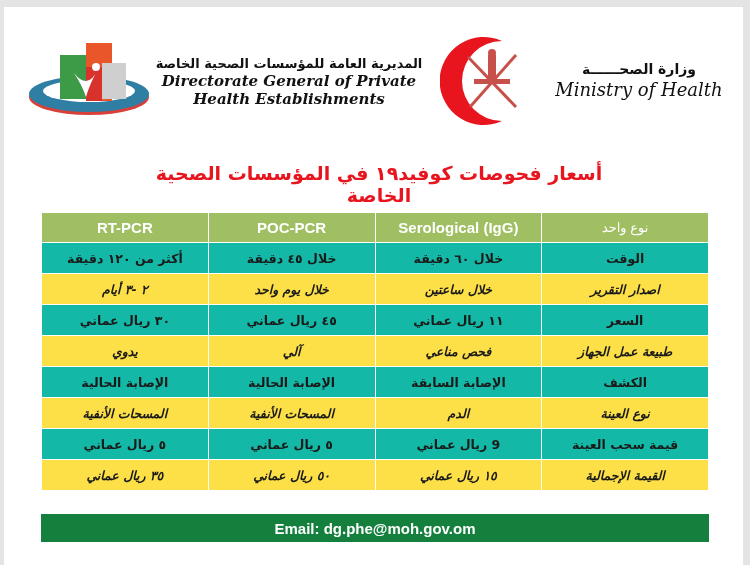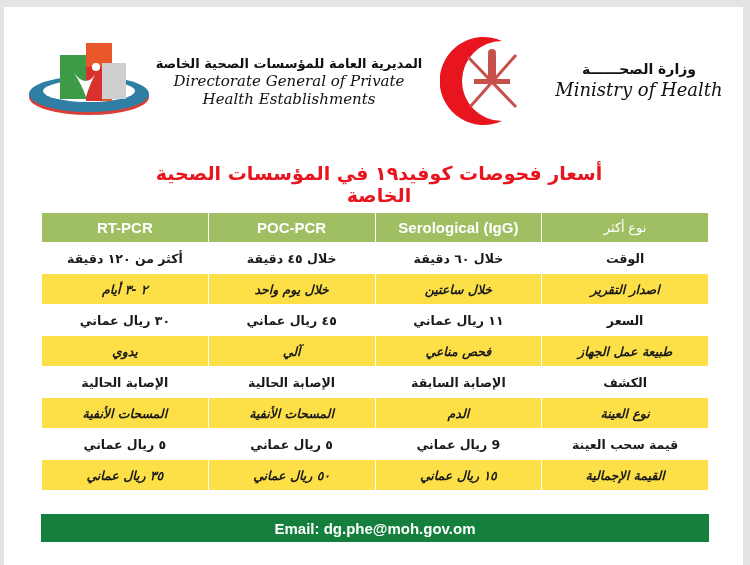--- a/index.html
+++ b/index.html
@@ -1,32 +1,32 @@
 <!DOCTYPE html>
 <html><head>
 <meta charset="utf-8">
 <style>
   html, body { margin:0; padding:0; }
   body { width:750px; height:565px; background:#e4e4e4; font-family:"DejaVu Sans", sans-serif; position:relative; overflow:hidden; }
   .page { position:absolute; left:4px; top:7px; width:739px; height:560px; background:#ffffff; }
   .logo-left { position:absolute; left:22px; top:26px; width:126px; height:92px; }
   .org-left { position:absolute; left:150px; top:48px; width:270px; text-align:center; }
   .org-left .ar { font-family:"DejaVu Sans", sans-serif; font-weight:bold; font-size:13px; color:#111; direction:rtl; line-height:17px; }
-  .org-left .en { font-family:"DejaVu Serif", serif; font-style:italic; font-weight:normal; font-size:15px; color:#111; line-height:18px; }
+  .org-left .en { font-family:"DejaVu Serif", serif; font-style:italic; font-weight:bold; font-size:15px; color:#111; line-height:18px; }
   .logo-right { position:absolute; left:436px; top:28px; width:100px; height:92px; }
   .org-right { position:absolute; left:540px; top:52px; width:190px; text-align:center; }
   .org-right .ar { font-weight:bold; font-size:14px; direction:rtl; color:#111; line-height:20px;text-align:center; }
   .org-right .en { font-family:"DejaVu Serif", serif; font-style:italic; font-size:18px; color:#111; line-height:22px; }
   .title { position:absolute; left:150px; top:155px; width:450px; text-align:center; color:#e8141e; font-weight:bold; font-size:19px; direction:rtl; }
   table.prices { position:absolute; left:41px; top:212px; width:668px; border-collapse:collapse; table-layout:fixed; }
   table.prices th, table.prices td { border:1px solid #ffffff; text-align:center; height:30px; padding:0; }
   table.prices th { background:#9fbf62; color:#ffffff; font-family:"Liberation Sans", sans-serif; font-weight:bold; font-size:15px; height:29px; }
   table.prices th.ar { font-weight:normal; font-size:13px; direction:rtl; }
   table.prices td { font-weight:bold; font-size:12.5px; color:#1a1a1a; direction:rtl; }
-  table.prices tr.odd td { background:#ffffff; }
+  table.prices tr.odd td { background:#14b8a6; }
   table.prices tr.even td { background:#fde047;font-style:italic; }
   .contact { position:absolute; left:41px; top:514px; width:668px; height:28px; display:flex; }
   .contact div { flex:1; background:#15803d; color:#ffffff; font-family:"Liberation Sans", sans-serif; font-weight:bold; font-size:15px; display:flex; align-items:center; justify-content:center; }
   .contact div + div { border-left:1px solid #ffffff; }
 </style>
 </head>
 <body>
 
 <div class="page">
 
@@ -70,21 +70,21 @@
       <col>
       <col>
       <col>
       <col>
     </colgroup>
   <thead>
     <tr>
       <th>RT-PCR</th>
       <th>POC-PCR</th>
       <th>Serological (IgG)</th>
-      <th class="ar">نوع أكثر</th>
+      <th class="ar">نوع واحد</th>
     </tr>
   </thead>
   <tbody>
     <tr class="odd">
       <td>أكثر من ١٢٠ دقيقة</td>
       <td>خلال ٤٥ دقيقة</td>
       <td>خلال ٦٠ دقيقة</td>
       <td>الوقت</td>
     </tr>
     <tr class="even">

